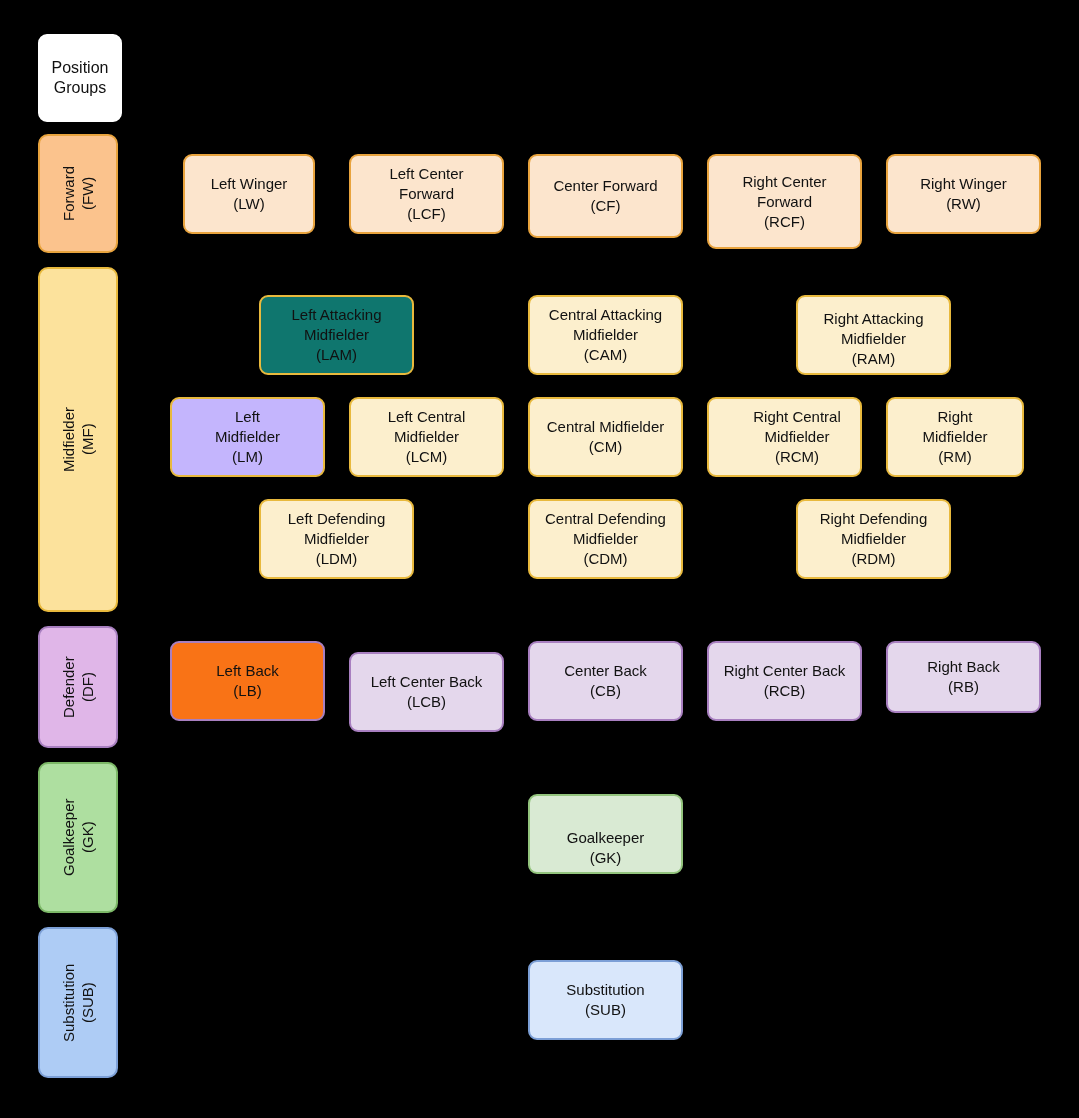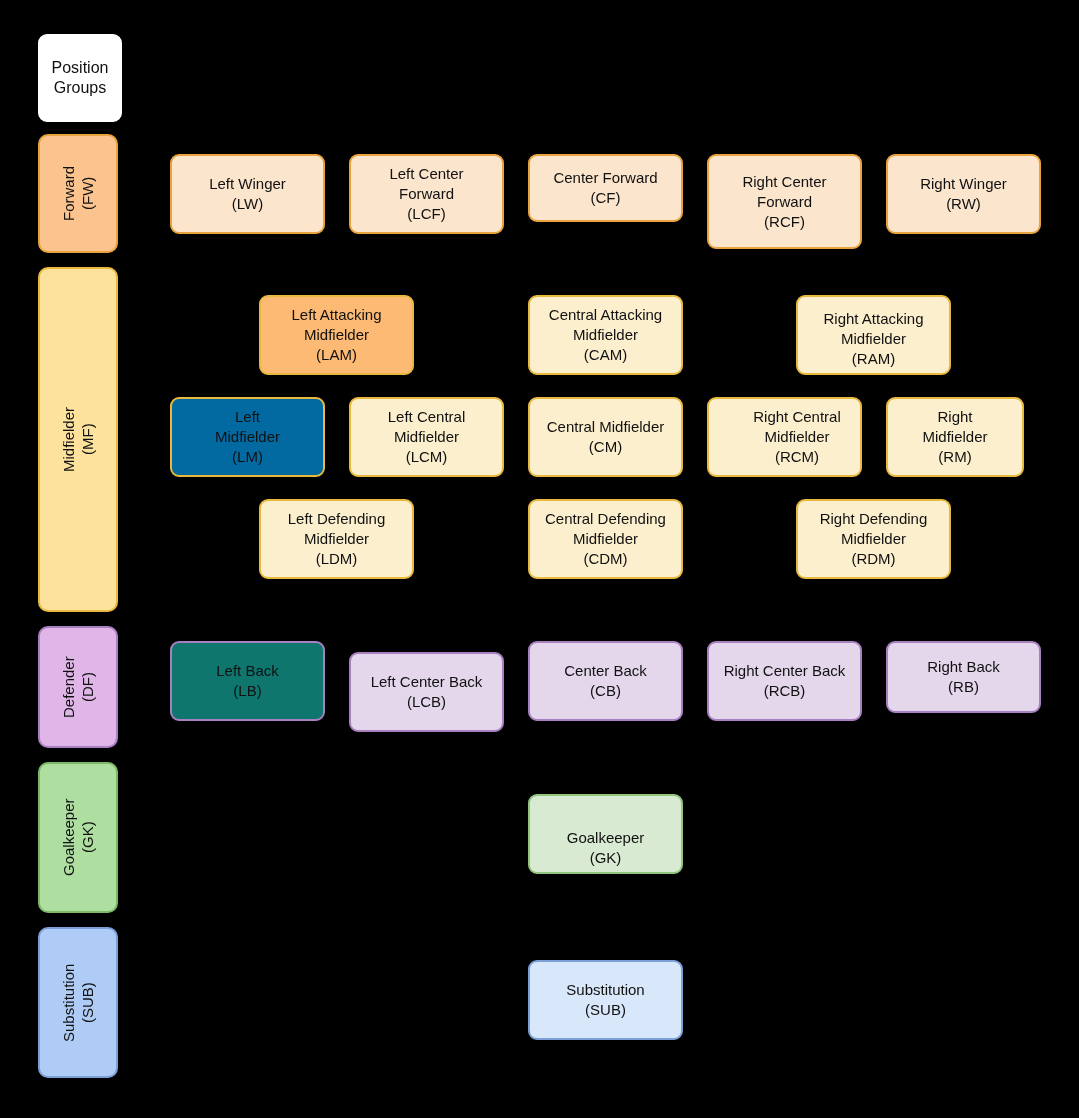--- a/index.html
+++ b/index.html
@@ -69,42 +69,42 @@
 (MF)</span></div>
       <div class="node group" style="left: 38px; top: 626px; width: 80px; height: 122px; background: rgb(224, 182, 232); border: 2px solid rgb(168, 127, 192);"><span class="glabel">Defender
 (DF)</span></div>
       <div class="node group" style="left: 38px; top: 762px; width: 80px; height: 151px; background: rgb(174, 223, 160); border: 2px solid rgb(124, 184, 103);"><span class="glabel">Goalkeeper
 (GK)</span></div>
       <div class="node group" style="left: 38px; top: 927px; width: 80px; height: 151px; background: rgb(174, 204, 245); border: 2px solid rgb(124, 159, 214);"><span class="glabel">Substitution
 (SUB)</span></div>
     </div>
 
   <div id="positions-layer">
-      <div class="node position" style="left: 170px; top: 154px; width: 155px; height: 80px; background: rgb(252, 229, 205); border: 2px solid rgb(232, 163, 61);"><span>Left Winger
+      <div class="node position" style="left: 183px; top: 154px; width: 132px; height: 80px; background: rgb(252, 229, 205); border: 2px solid rgb(232, 163, 61);"><span>Left Winger
 (LW)</span></div>
       <div class="node position" style="left: 349px; top: 154px; width: 155px; height: 80px; background: rgb(252, 229, 205); border: 2px solid rgb(232, 163, 61);"><span>Left Center
 Forward
 (LCF)</span></div>
-      <div class="node position" style="left: 528px; top: 154px; width: 155px; height: 68px; background: rgb(252, 229, 205); border: 2px solid rgb(232, 163, 61);"><span>Center Forward
+      <div class="node position" style="left: 528px; top: 154px; width: 155px; height: 84px; background: rgb(252, 229, 205); border: 2px solid rgb(232, 163, 61);"><span>Center Forward
 (CF)</span></div>
       <div class="node position" style="left: 707px; top: 154px; width: 155px; height: 95px; background: rgb(252, 229, 205); border: 2px solid rgb(232, 163, 61);"><span>Right Center
 Forward
 (RCF)</span></div>
       <div class="node position" style="left: 886px; top: 154px; width: 155px; height: 80px; background: rgb(252, 229, 205); border: 2px solid rgb(232, 163, 61);"><span>Right Winger
 (RW)</span></div>
-      <div class="node position" style="left: 259px; top: 295px; width: 155px; height: 80px; background: #fdba74; border: 2px solid rgb(232, 185, 61);"><span>Left Attacking
+      <div class="node position" style="left: 259px; top: 295px; width: 155px; height: 80px; background: #0f766e; border: 2px solid rgb(232, 185, 61);"><span>Left Attacking
 Midfielder
 (LAM)</span></div>
       <div class="node position" style="left: 528px; top: 295px; width: 155px; height: 80px; background: rgb(252, 239, 205); border: 2px solid rgb(232, 185, 61);"><span>Central Attacking
 Midfielder
 (CAM)</span></div>
       <div class="node position" style="left: 796px; top: 295px; width: 155px; height: 80px; background: rgb(252, 239, 205); border: 2px solid rgb(232, 185, 61); align-items: flex-end;"><span>Right Attacking
 Midfielder
 (RAM)</span></div>
-      <div class="node position" style="left: 170px; top: 397px; width: 155px; height: 80px; background: #0369a1; border: 2px solid rgb(232, 185, 61);"><span>Left
+      <div class="node position" style="left: 170px; top: 397px; width: 155px; height: 80px; background: #c4b5fd; border: 2px solid rgb(232, 185, 61);"><span>Left
 Midfielder
 (LM)</span></div>
       <div class="node position" style="left: 349px; top: 397px; width: 155px; height: 80px; background: rgb(252, 239, 205); border: 2px solid rgb(232, 185, 61);"><span>Left Central
 Midfielder
 (LCM)</span></div>
       <div class="node position" style="left: 528px; top: 397px; width: 155px; height: 80px; background: rgb(252, 239, 205); border: 2px solid rgb(232, 185, 61);"><span>Central Midfielder
 (CM)</span></div>
       <div class="node position" style="left: 707px; top: 397px; width: 155px; height: 80px; background: rgb(252, 239, 205); border: 2px solid rgb(232, 185, 61); padding-left: 31px;"><span>Right Central
 Midfielder
 (RCM)</span></div>
@@ -113,21 +113,21 @@
 (RM)</span></div>
       <div class="node position" style="left: 259px; top: 499px; width: 155px; height: 80px; background: rgb(252, 239, 205); border: 2px solid rgb(232, 185, 61);"><span>Left Defending
 Midfielder
 (LDM)</span></div>
       <div class="node position" style="left: 528px; top: 499px; width: 155px; height: 80px; background: rgb(252, 239, 205); border: 2px solid rgb(232, 185, 61);"><span>Central Defending
 Midfielder
 (CDM)</span></div>
       <div class="node position" style="left: 796px; top: 499px; width: 155px; height: 80px; background: rgb(252, 239, 205); border: 2px solid rgb(232, 185, 61);"><span>Right Defending
 Midfielder
 (RDM)</span></div>
-      <div class="node position" style="left: 170px; top: 641px; width: 155px; height: 80px; background: #0f766e; border: 2px solid rgb(168, 127, 192); align-items: center;"><span>Left Back
+      <div class="node position" style="left: 170px; top: 641px; width: 155px; height: 80px; background: #f97316; border: 2px solid rgb(168, 127, 192); align-items: center;"><span>Left Back
 (LB)</span></div>
       <div class="node position" style="left: 349px; top: 641px; width: 155px; height: 80px; background: rgb(228, 215, 236); border: 2px solid rgb(168, 127, 192); margin-top: 11px;"><span>Left Center Back
 (LCB)</span></div>
       <div class="node position" style="left: 528px; top: 641px; width: 155px; height: 80px; background: rgb(228, 215, 236); border: 2px solid rgb(168, 127, 192);"><span>Center Back
 (CB)</span></div>
       <div class="node position" style="left: 707px; top: 641px; width: 155px; height: 80px; background: rgb(228, 215, 236); border: 2px solid rgb(168, 127, 192);"><span>Right Center Back
 (RCB)</span></div>
       <div class="node position" style="left: 886px; top: 641px; width: 155px; height: 72px; background: rgb(228, 215, 236); border: 2px solid rgb(168, 127, 192);"><span>Right Back
 (RB)</span></div>
       <div class="node position" style="left: 528px; top: 794px; width: 155px; height: 80px; background: rgb(217, 234, 211); border: 2px solid rgb(147, 196, 125); align-items: flex-end;"><span>Goalkeeper

